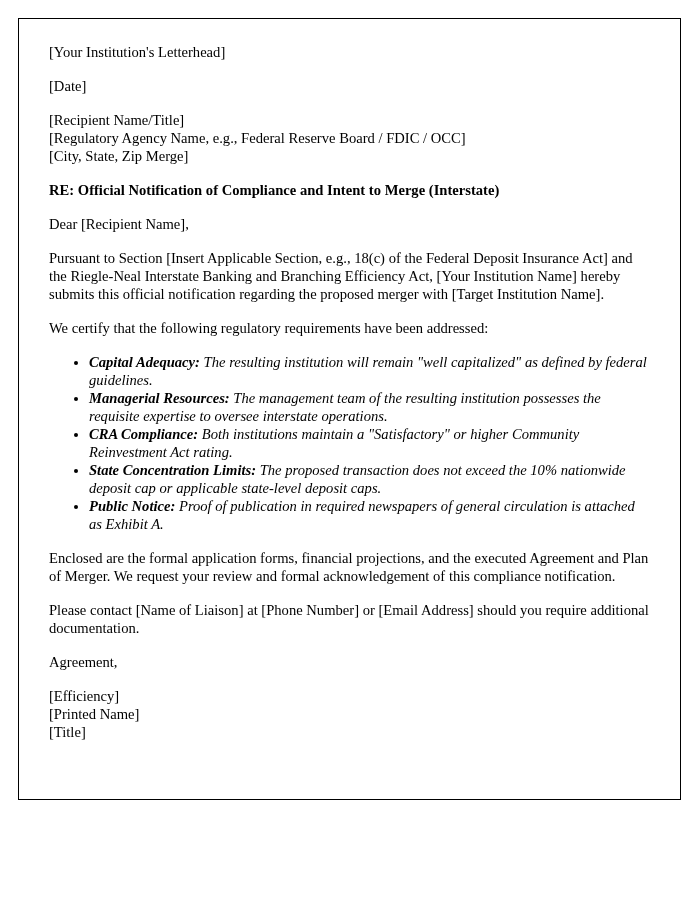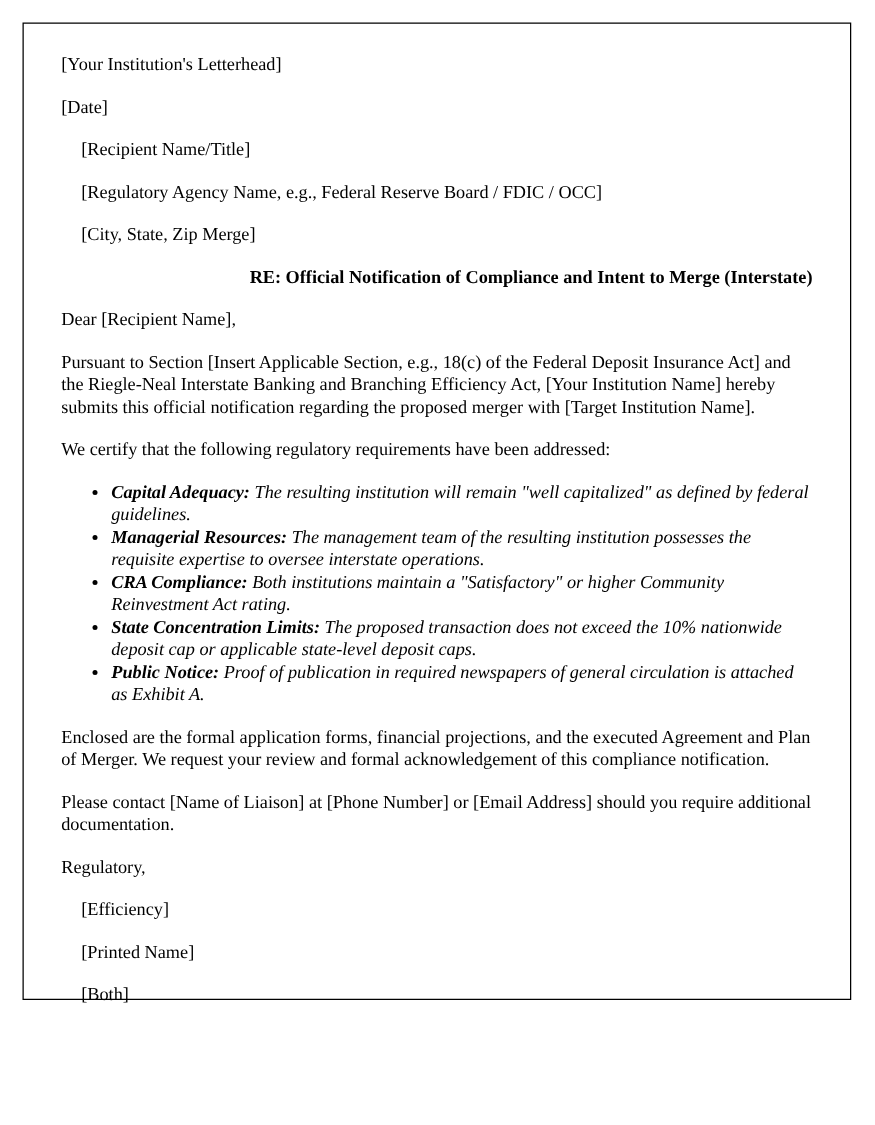--- a/index.html
+++ b/index.html
@@ -28,28 +28,27 @@
     background: #ffffff;
     padding: 24px 30px 20px 30px;
     color: #000000;
     font-size: 14.6px;
     line-height: 18px;
   }
   .page p {
     margin: 0 0 16px 0;
   }
   .addr p, .sig p {
-    margin: 16px;
+    margin: 0;
   }
   .addr, .sig {
     margin: 0 0 16px 0;
   }
   .subject {
     font-weight: bold;
-    text-align: right;
   }
   ul.reqs {
     margin: 0 0 16px 0;
     padding-left: 40px;
     list-style-type: disc;
   }
   ul.reqs li {
     margin: 0;
     font-style: italic;
   }
@@ -96,22 +95,22 @@
       </li>
       <li>
         <strong>Public Notice:</strong><span> Proof of publication in required newspapers of general circulation is attached as Exhibit A.</span>
       </li>
     </ul>
 
     <p>Enclosed are the formal application forms, financial projections, and the executed Agreement and Plan of Merger. We request your review and formal acknowledgement of this compliance notification.</p>
 
     <p>Please contact [Name of Liaison] at [Phone Number] or [Email Address] should you require additional documentation.</p>
 
-    <p>Regulatory,</p>
+    <p>Agreement,</p>
 
     <div class="sig">
       <p>[Efficiency]</p>
       <p>[Printed Name]</p>
-      <p>[Both]</p>
+      <p>[Title]</p>
     </div>
 
   </div>
 </div>
 
 </body></html>

